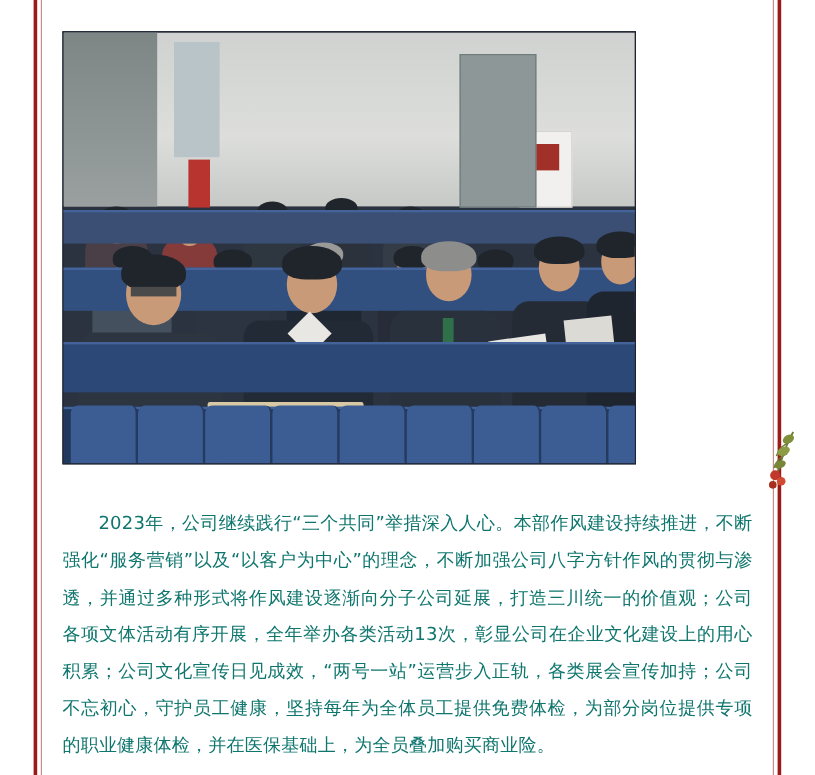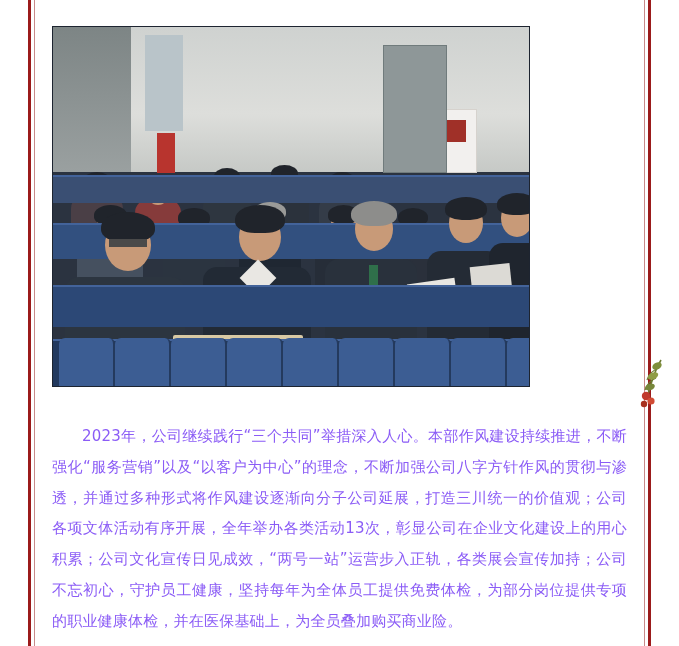--- a/index.html
+++ b/index.html
@@ -150,21 +150,21 @@
     background: #f4f2ee;
   }
 
   
   .para {
     margin-top: 34px;
     width: 575px;
     font-family: "DejaVu Sans", "Liberation Sans", sans-serif;
     font-size: 15px;
     line-height: 2.05;
-    color: #8b5cf6;
+    color: #0f766e;
     text-align: justify;
     text-indent: 2em;
     letter-spacing: 0.2px;
   }
 
   
   .sprig {
     position: absolute;
     right: 10px;
     top: 358px;

